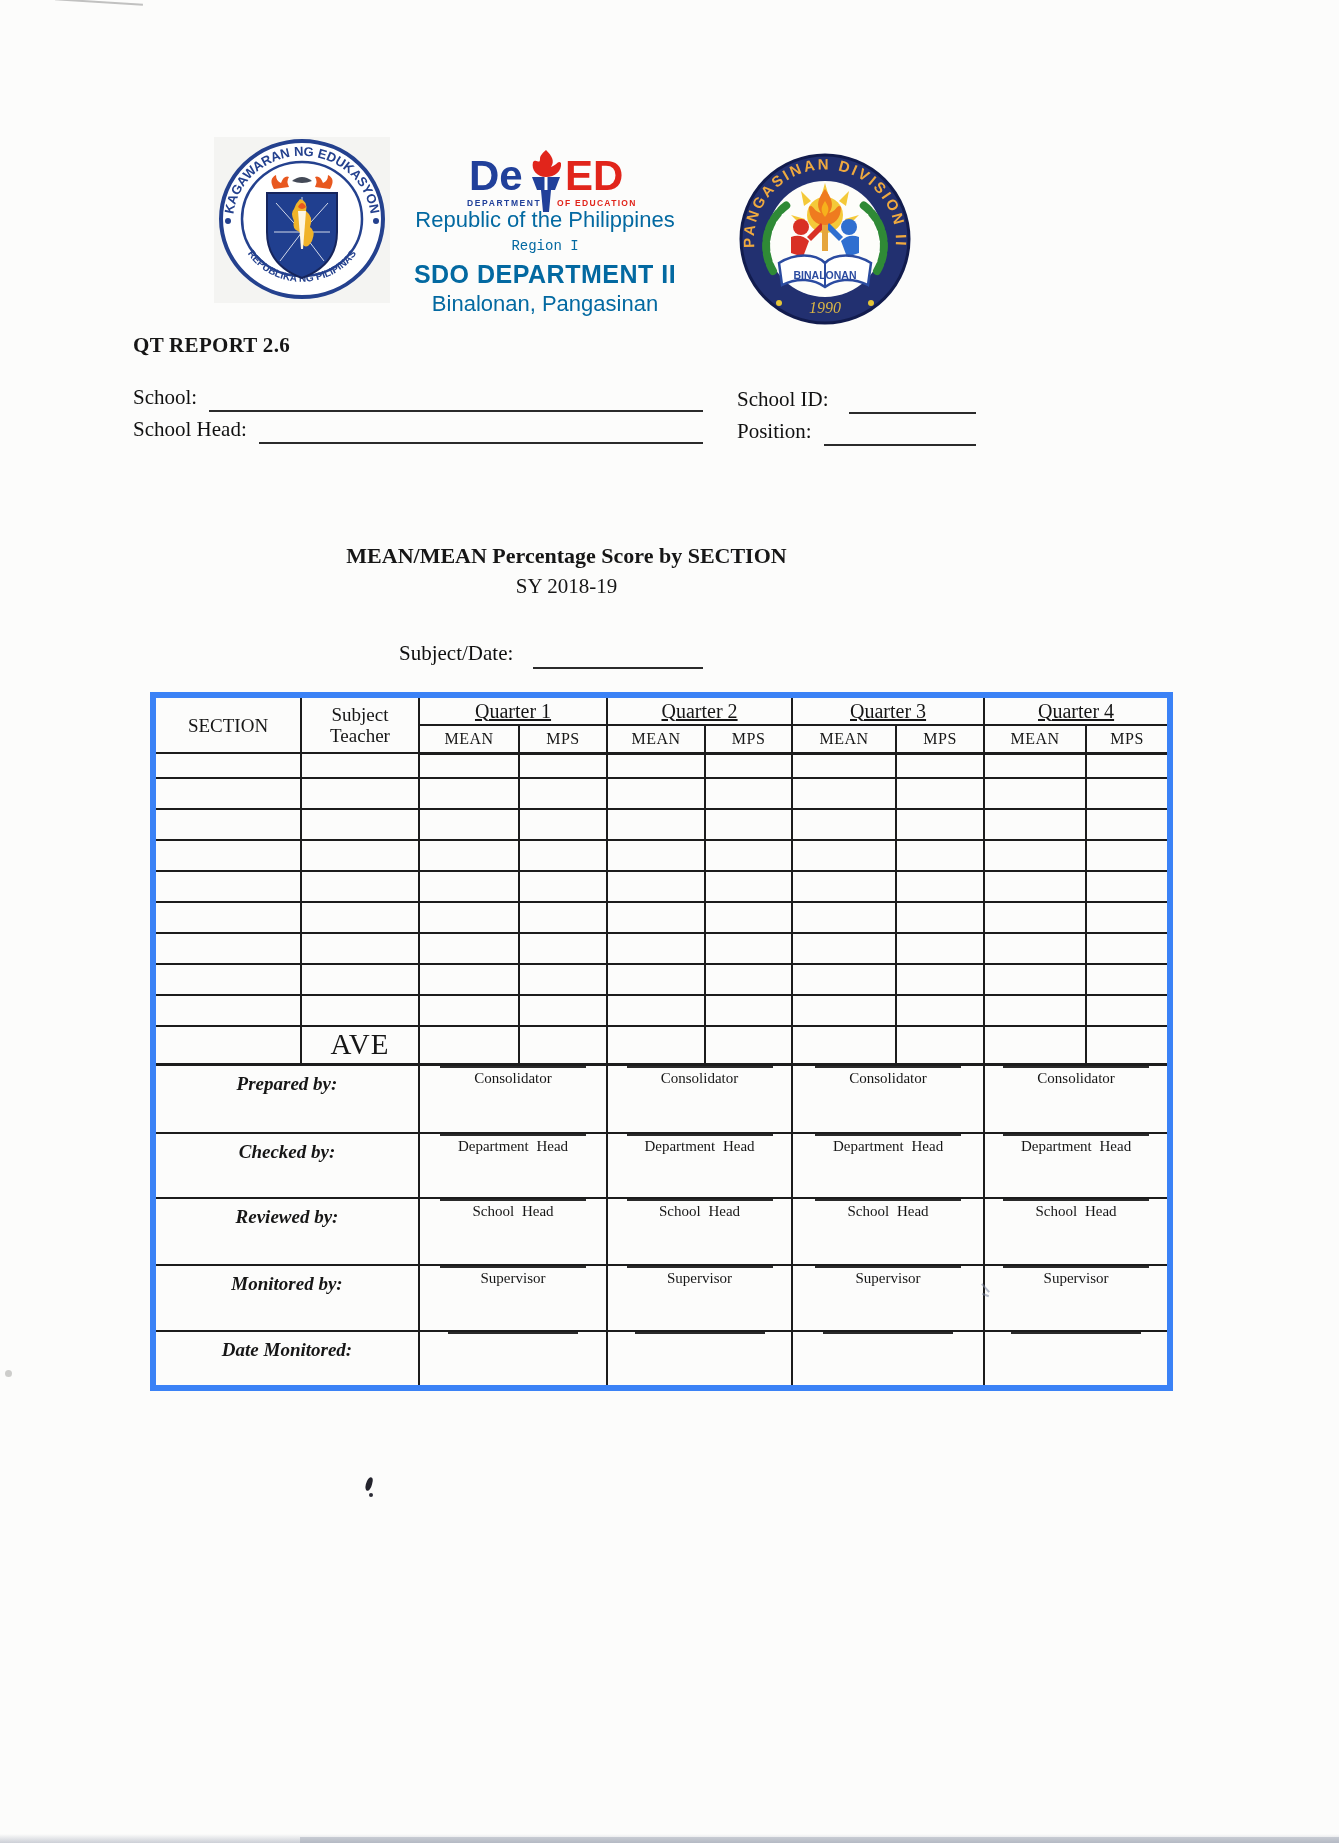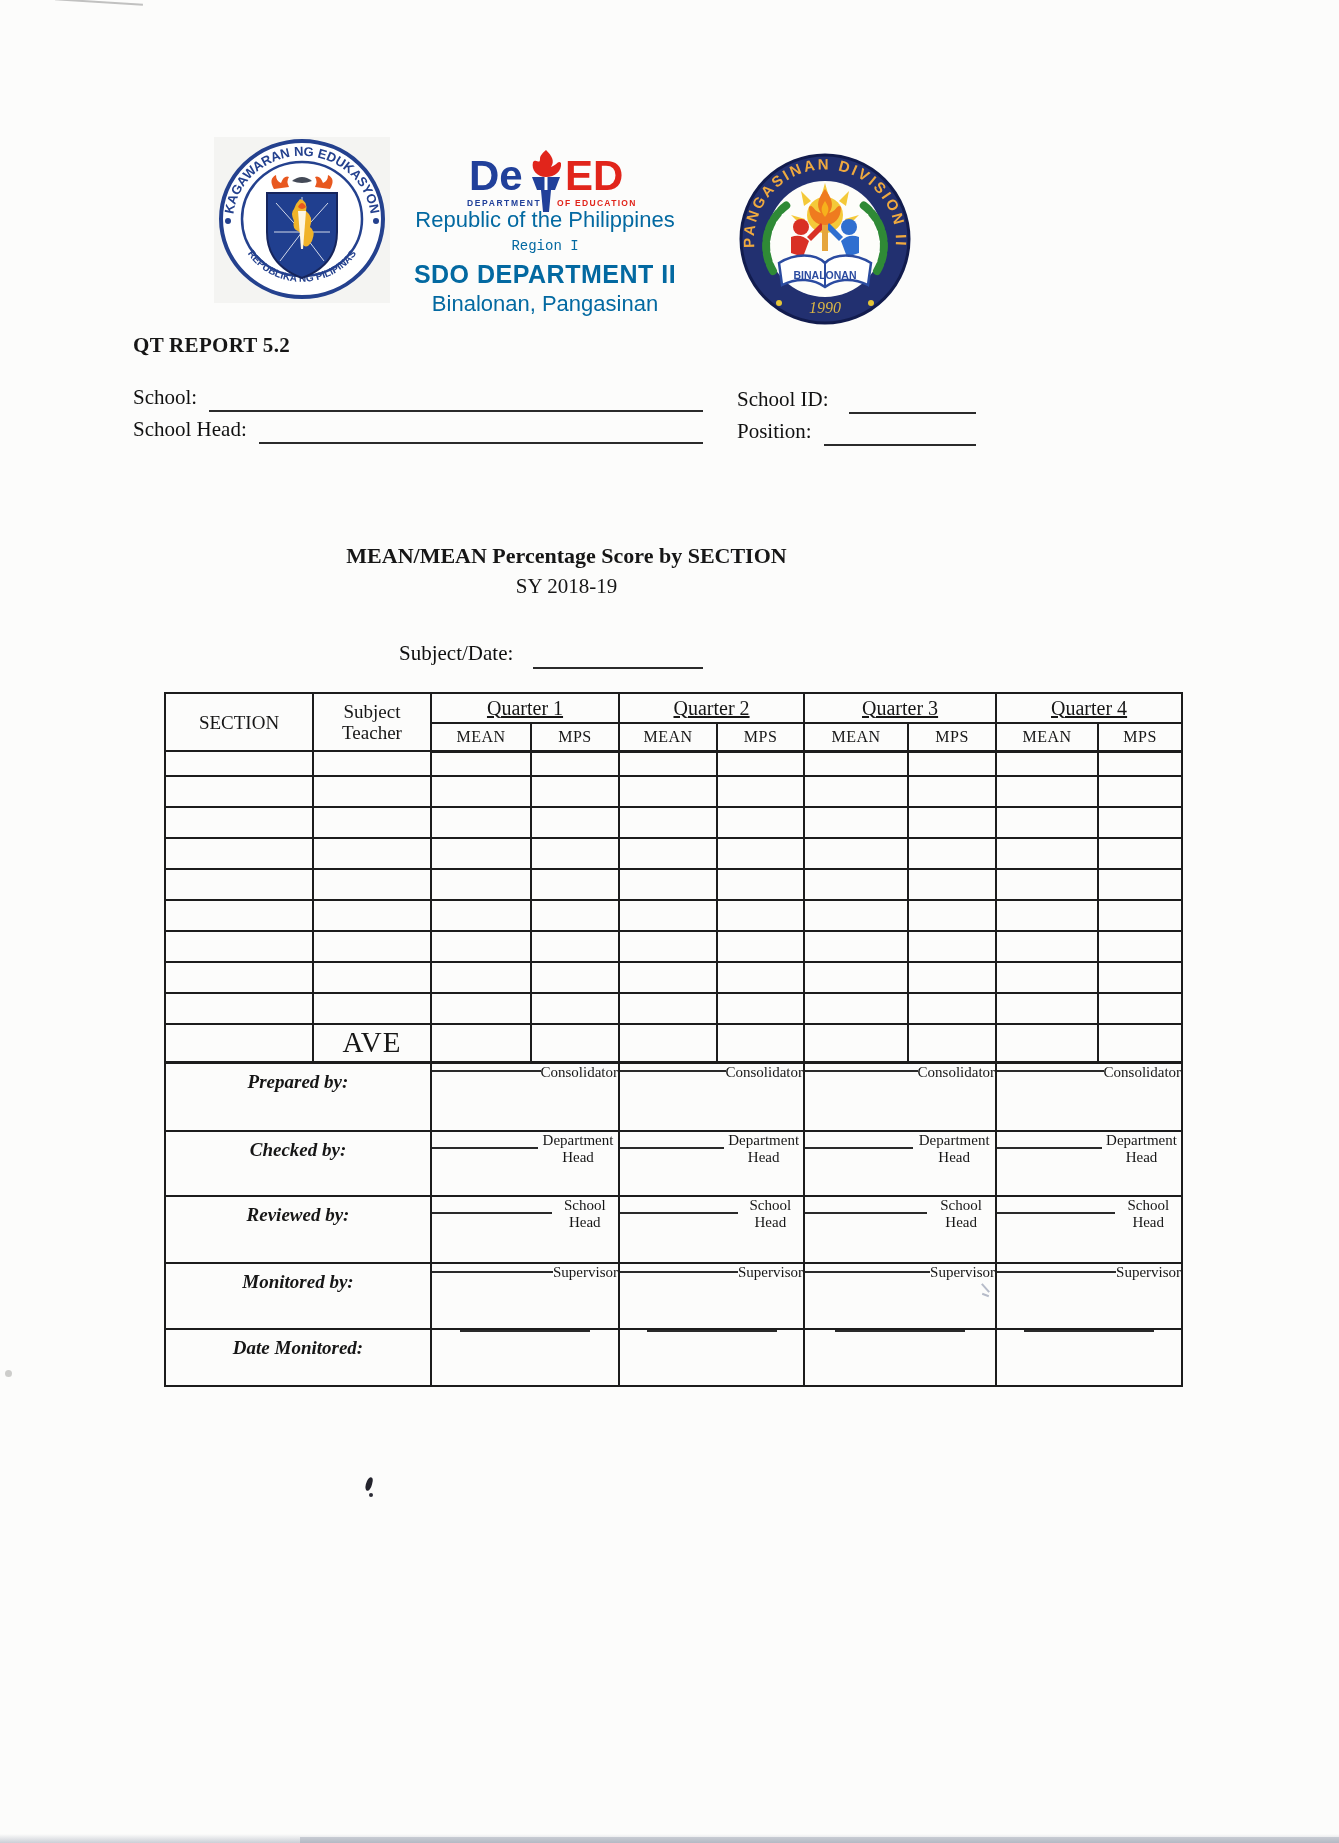--- a/index.html
+++ b/index.html
@@ -19,43 +19,43 @@
   .office-block .l4{font-size:22px;line-height:27px;}
   .right-seal{position:absolute;left:739px;top:153px;width:172px;height:172px;}
   
   .report-code{position:absolute;left:133px;top:333px;font-size:21px;font-weight:bold;letter-spacing:.3px;}
   .flabel{position:absolute;font-size:21px;color:#101010;}
   .fline{position:absolute;border-bottom:2px solid #2b2b2b;height:0;}
   .doc-title{position:absolute;left:0;top:543px;width:1133px;text-align:center;
     font-size:22px;font-weight:bold;}
   .doc-sy{position:absolute;left:0;top:574px;width:1133px;text-align:center;font-size:21px;}
   
-  table.score{position:absolute;left:164px;top:692px;width:1017px;
-    border-collapse:collapse;table-layout:fixed;border:2px solid #3b82f6;}
+  table.score{position:absolute;left:150px;top:692px;width:1017px;
+    border-collapse:collapse;table-layout:fixed;border:6px solid #3b82f6;}
   table.score td,table.score th{border:2px solid #1c1c1c;padding:0;font-weight:normal;
     text-align:center;vertical-align:middle;overflow:hidden;}
   tr.hdr1{height:30px;}
   tr.hdr2{height:28px;}
   tr.hdr2 th{border-bottom-width:3px;}
   th.h-main{font-size:19px;line-height:21px;}
   th.h-quarter{font-size:20px;text-decoration:underline;}
   th.h-sub{font-size:16px;letter-spacing:.5px;}
   tr.body-row{height:31px;}
   tr.body-row.first{height:25px;}
   tr.ave-row{height:38px;}
   tr.ave-row td{border-bottom-width:3px;}
   td.ave-cell{font-size:29px;letter-spacing:1px;}
   tr.sig-row td{vertical-align:top;}
   tr.sig-0{height:69px;}
   tr.sig-1{height:65px;}
   tr.sig-2{height:67px;}
   tr.sig-3{height:66px;}
   tr.sig-4{height:57px;}
   .sig-label{display:block;padding-top:7px;font-size:19px;font-style:italic;font-weight:600;text-align:center;}
-  .sig-cellbox{display:flex;flex-direction:row;justify-content:flex-end;align-items:center;
+  .sig-cellbox{display:flex;flex-direction:column;justify-content:flex-end;align-items:center;
     height:100%;box-sizing:border-box;padding-bottom:5px;}
   .sig-cellbox.center{justify-content:center;padding-bottom:0;}
   .sig-line{width:146px;border-bottom:2.5px solid #2a2a2a;height:0;margin-bottom:2px;}
   .sig-line.short{width:130px;}
   .sig-name{font-size:15px;word-spacing:4px;}
   
   .top-edge-line{position:absolute;left:55px;top:1px;width:88px;height:2px;background:#8f8f8f;
     opacity:.55;transform:rotate(3.5deg);}
   .ink-mark{position:absolute;left:366px;top:1477px;width:6px;height:14px;background:#23232c;
     border-radius:60% 40% 55% 45%;transform:rotate(14deg);}
@@ -174,21 +174,21 @@
         <path d="M 104,84 L 90,70 L 87,75 L 100,88 Z" fill="#2f6fd0"></path>
         <rect x="83" y="72" width="6" height="26" fill="#e6a53c"></rect>
       </g>
 
       <path d="M 40,110 C 56,100 76,100 86,110 C 96,100 116,100 132,110 L 129,132 C 113,124 97,126 86,134 C 75,126 59,124 43,132 Z" fill="#ffffff" stroke="#2b4ba0" stroke-width="2.5"></path>
       <line x1="86" y1="110" x2="86" y2="134" stroke="#2b4ba0" stroke-width="2"></line>
       <text x="86" y="126" text-anchor="middle" font-family="Liberation Sans, sans-serif" font-size="10.5" font-weight="bold" fill="#2b4ba0">BINALONAN</text>
     </svg>
   </div>
 
-  <div class="report-code">QT REPORT 5.2</div>
+  <div class="report-code">QT REPORT 2.6</div>
 
   <div class="flabel" style="left:133px;top:385px;">School:</div>
   <div class="fline" style="left:209px;top:410px;width:494px;"></div>
   <div class="flabel" style="left:737px;top:387px;">School ID:</div>
   <div class="fline" style="left:849px;top:412px;width:127px;"></div>
 
   <div class="flabel" style="left:133px;top:417px;">School Head:</div>
   <div class="fline" style="left:259px;top:442px;width:444px;"></div>
   <div class="flabel" style="left:737px;top:419px;">Position:</div>
   <div class="fline" style="left:824px;top:444px;width:152px;"></div>

